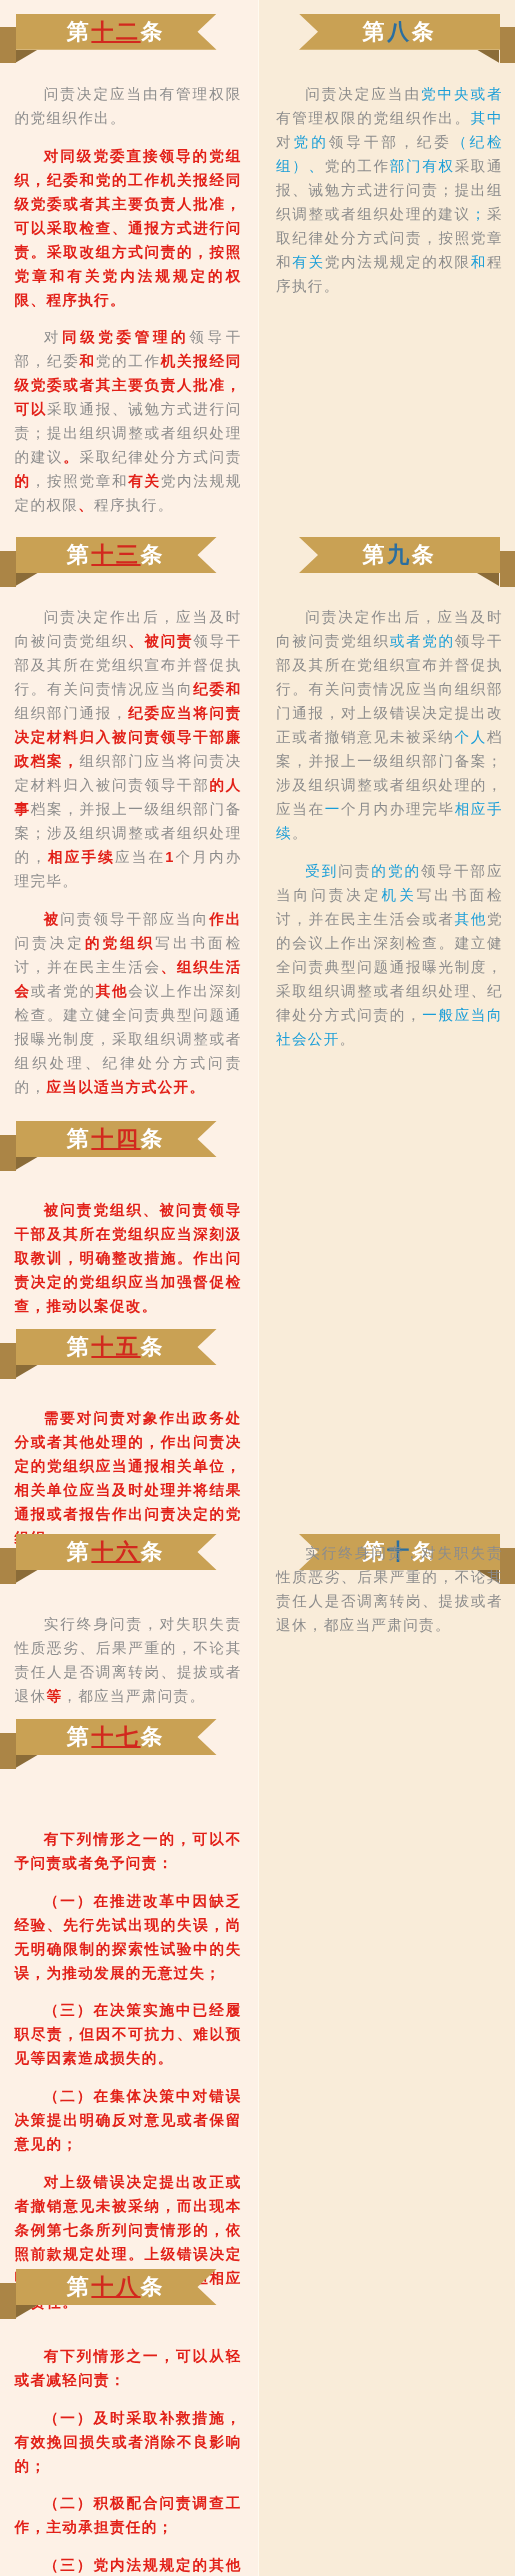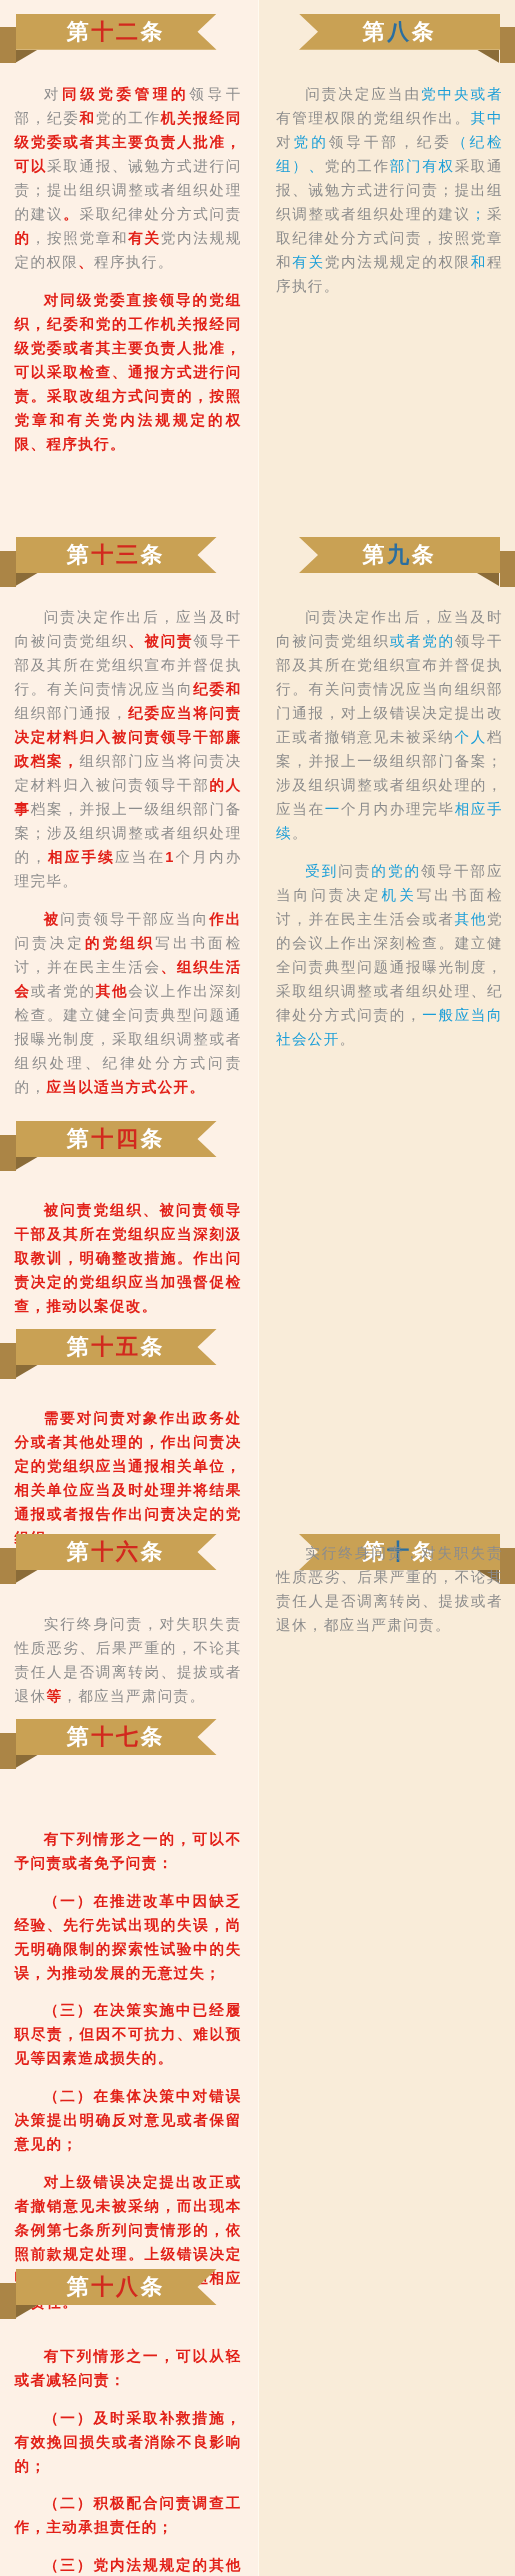--- a/index.html
+++ b/index.html
@@ -19,21 +19,21 @@
     font-size:22px;font-weight:700;color:#fff;letter-spacing:2.6px;
   }
   .ribbon.left .bar{left:15.5px;clip-path:polygon(0 0,100% 0,calc(100% - 19px) 50%,100% 100%,0 100%);}
   .ribbon.right .bar{left:299px;clip-path:polygon(0 0,100% 0,100% 100%,0 100%,19px 50%);}
   .ribbon .tail{position:absolute;top:13.7px;width:15.5px;height:36px;background:var(--ribbon-dark);}
   .ribbon.left .tail{left:0;}
   .ribbon.right .tail{left:500px;}
   .ribbon .fold{position:absolute;top:36px;width:22px;height:13px;background:var(--ribbon-fold);}
   .ribbon.left .fold{left:15.5px;clip-path:polygon(0 0,100% 0,0 100%);}
   .ribbon.right .fold{left:477px;clip-path:polygon(0 0,100% 0,100% 100%);}
-  .ribbon.left .num{color:var(--left-num);}
+  .ribbon.left .num{color:var(--left-num);text-decoration:underline;}
   .ribbon.right .num{color:var(--right-num);}
 
   .textblock{
     position:absolute;width:227px;
     font-size:14.6px;line-height:24px;letter-spacing:1.3px;
     color:var(--muted);text-align:justify;text-justify:inter-ideograph;
   }
   .col-left{left:14.6px;}
   .col-right{left:276px;}
   .textblock p{margin:0 0 13.7px;text-indent:2em;}
@@ -50,22 +50,23 @@
     <div class="ribbon left" style="top: 13.7px;">
       <span class="tail"></span>
       <span class="fold"></span>
       <div class="bar">
         <span>第</span>
         <span class="num">十二</span>
         <span>条</span>
       </div>
     </div>
     <div class="textblock col-left art-idx-0" style="top: 82px;">
+      <p><span>问责决定应当由有管理权限的党组织作出。</span></p>
+      <p><span class="h">对同级党委直接领导的党组织，纪委和党的工作机关报经同级党委或者其主要负责人批准，可以采取检查、通报方式进行问责。采取改组方式问责的，按照党章和有关党内法规规定的权限、程序执行。</span></p>
       <p><span>对</span><span class="h">同级党委管理的</span><span>领导干部，纪委</span><span class="h">和</span><span>党的工作</span><span class="h">机关报经同级党委或者其主要负责人批准，可以</span><span>采取通报、诫勉方式进行问责；提出组织调整或者组织处理的建议</span><span class="h">。</span><span>采取纪律处分方式问责</span><span class="h">的</span><span>，按照党章和</span><span class="h">有关</span><span>党内法规规定的权限</span><span class="h">、</span><span>程序执行。</span></p>
-      <p><span class="h">对同级党委直接领导的党组织，纪委和党的工作机关报经同级党委或者其主要负责人批准，可以采取检查、通报方式进行问责。采取改组方式问责的，按照党章和有关党内法规规定的权限、程序执行。</span></p>
     </div>
     <div class="ribbon left" style="top: 537px;">
       <span class="tail"></span>
       <span class="fold"></span>
       <div class="bar">
         <span>第</span>
         <span class="num">十三</span>
         <span>条</span>
       </div>
     </div>

